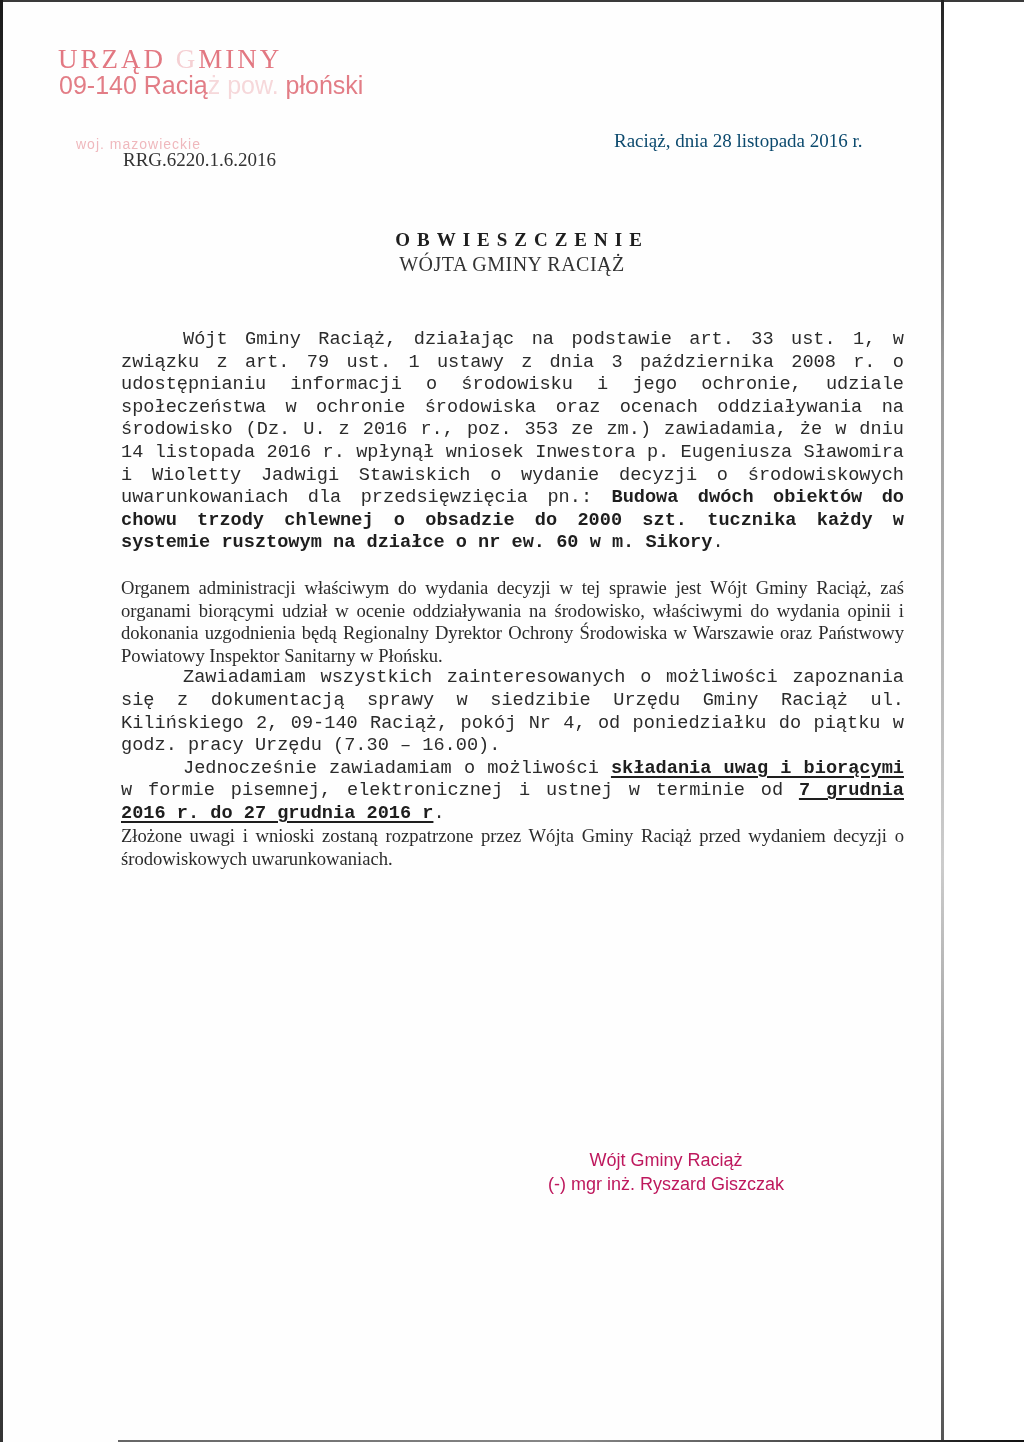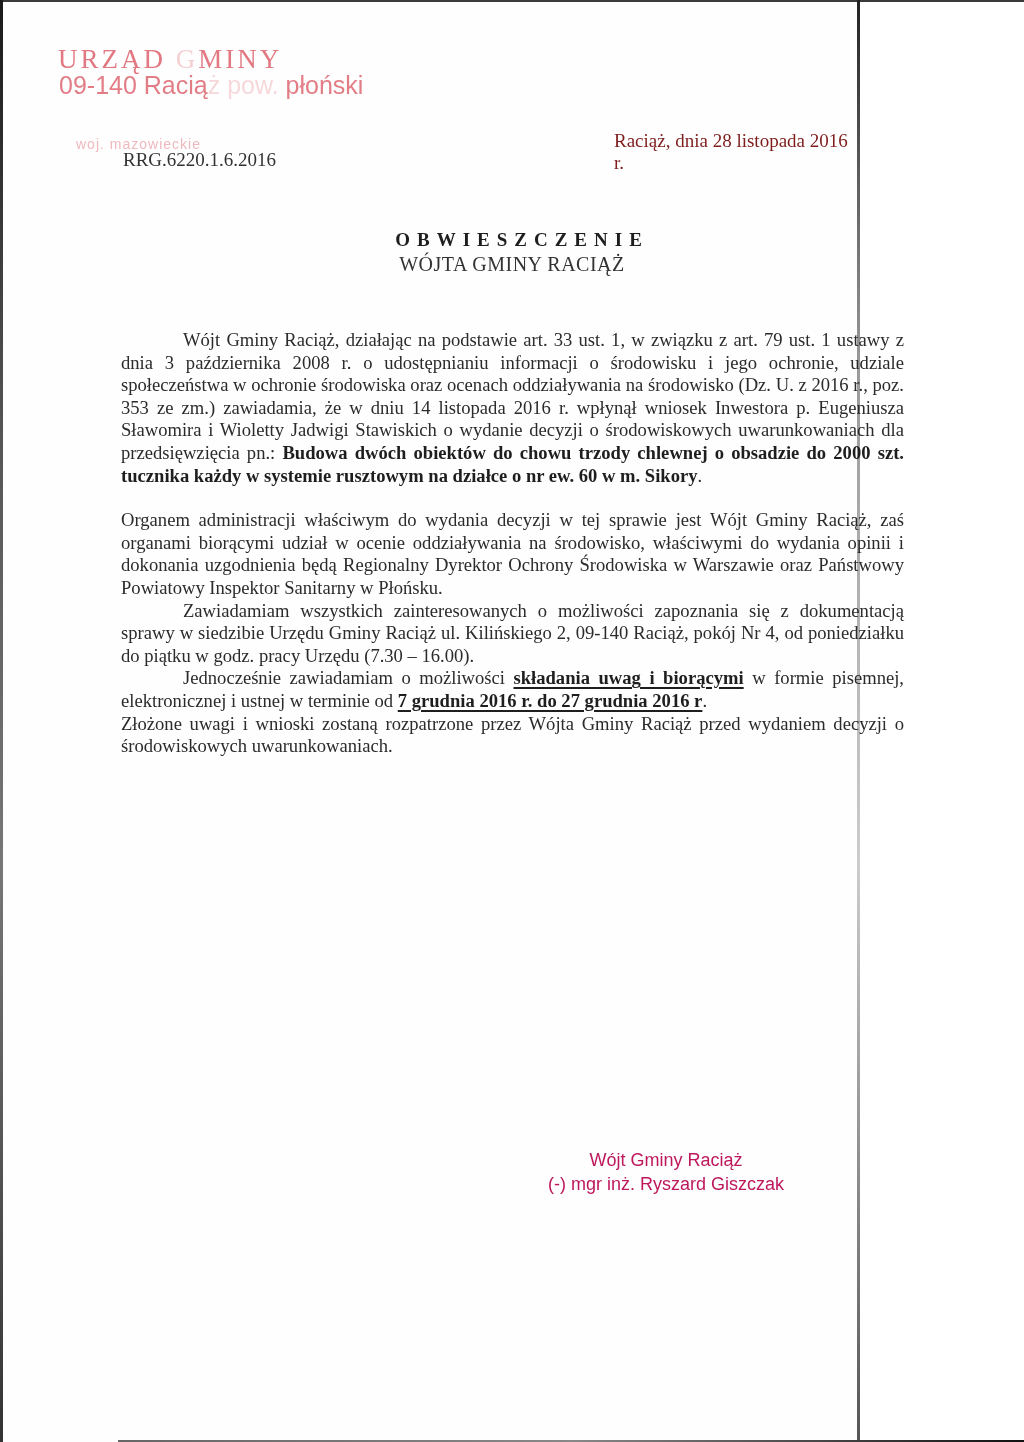--- a/index.html
+++ b/index.html
@@ -11,21 +11,21 @@
       width: 1024px;
       height: 1442px;
       position: relative;
       overflow: hidden;
       font-family: "Liberation Serif", serif;
       color: #2a2a2a;
     }
     .page {
       position: absolute;
       left: 0; top: 0;
-      width: 860px;
+      width: 944px;
       height: 1442px;
       background: #fefefe;
     }
     .edge-left {
       position: absolute; left: 0; top: 0; width: 3px; height: 1442px;
       background: linear-gradient(to bottom, #1a1a1a 0%, #555 30%, #777 60%, #333 100%);
     }
     .edge-right {
       position: absolute; right: 0; top: 0; width: 3px; height: 1442px;
       background: linear-gradient(to bottom, #222 0%, #999 25%, #ccc 60%, #555 100%);
@@ -77,21 +77,21 @@
       left: 123px;
       top: 149px;
       font-size: 19px;
       color: #333;
     }
     .place-date {
       position: absolute;
       left: 614px;
       top: 130px;
       font-size: 19px;
-      color: #7f1d1d;
+      color: #0c4a6e;
     }
 
     .heading {
       position: absolute;
       left: 0;
       width: 1024px;
       text-align: center;
     }
     .heading-title {
       top: 229px;
@@ -114,21 +114,21 @@
       top: 329px;
       width: 783px;
       font-size: 18.6px;
       line-height: 22.6px;
       text-align: justify;
       color: #2b2b2b;
     }
     .body-text p {
       margin: 0;
     }
-    .indent { text-indent: 62px; }
+    .indent { text-indent: 62px; font-family: Liberation Mono, monospace; }
     .gap { margin-top: 22px !important; }
     .bold { font-weight: bold; color: #1e1e1e; }
     .ul { text-decoration: underline; text-decoration-thickness: 1.5px; text-underline-offset: 3px; }
 
     .signature {
       position: absolute;
       left: 548px;
       top: 1148px;
       font-family: "Liberation Sans", sans-serif;
       font-size: 18px;

